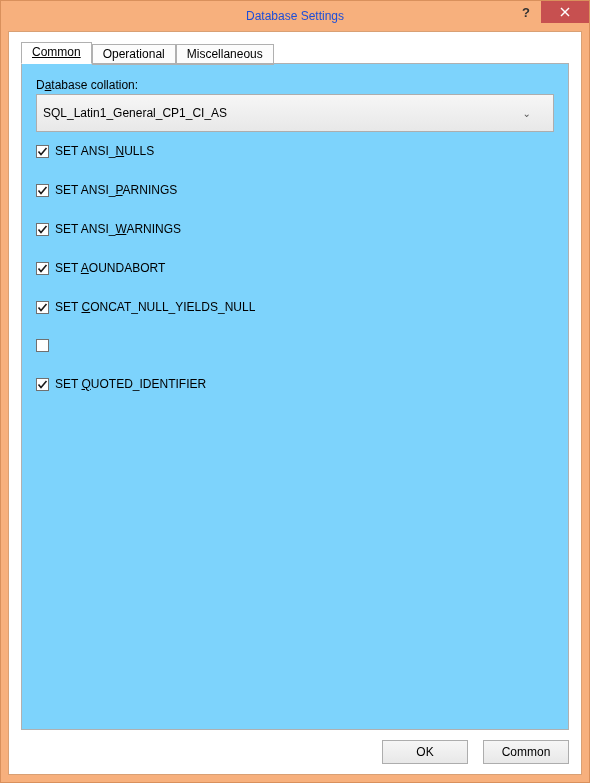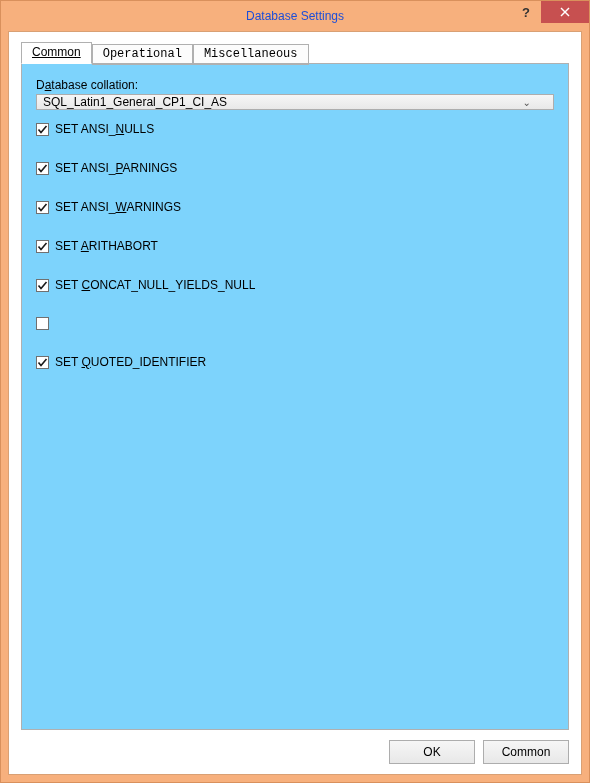--- a/index.html
+++ b/index.html
@@ -86,21 +86,20 @@
     font-size: 12px;
     margin-right: 0px;
     position: relative;
     cursor: pointer;
   }
   .tabstrip .tab.inactive {
     background: #fcfcfc;
     top: 1px;
     border-bottom: 1px solid #b0b0b0;
     z-index: 1;
-    font-family: Liberation Mono, monospace;
   }
   .tabstrip .tab.active {
     background: #fff;
     height: 22px;
     z-index: 3;
     border-bottom: 1px solid #fff;
     text-decoration: underline;
   }
   .tabstrip .bottom-line {
     position: absolute;
@@ -116,21 +115,21 @@
     padding: 14px 14px 10px 14px;
     background: #7dd3fc;
   }
   .field-label {
     font-size: 12px;
     margin-bottom: 2px;
   }
   .field-label .ul { text-decoration: underline; }
   .combo {
     width: 100%;
-    height: 16px;
+    height: 38px;
     border: 1px solid #adadad;
     background: linear-gradient(#f6f6f6, #e8e8e8);
     display: flex;
     align-items: center;
     padding: 0 20px 0 6px;
     font-size: 12px;
     cursor: pointer;
     position: relative;
   }
   .combo .combo-text { flex: 1; }
@@ -161,21 +160,21 @@
     justify-content: center;
     cursor: pointer;
     flex-shrink: 0;
   }
   .chk svg { width: 11px; height: 11px; display: none; }
   .chk.checked svg { display: block; }
   .check-row .lbl .ul { text-decoration: underline; }
   .button-row {
     display: flex;
     justify-content: flex-end;
-    gap: 8px;
+    gap: 15px;
     margin-top: 10px;
     text-align: center;
   }
   .btn {
     min-width: 86px;
     height: 24px;
     border: 1px solid #adadad;
     background: linear-gradient(#f6f6f6, #e8e8e8);
     font-size: 12px;
     display: flex;
@@ -243,21 +242,21 @@
               </svg>
             </div>
             <div class="lbl"><span>SET ANSI_</span><span class="ul">W</span><span>ARNINGS</span></div>
           </div>
           <div class="check-row">
             <div class="chk checked">
               <svg viewBox="0 0 11 11">
                 <polyline points="1.5,5.5 4,8.5 9.5,2" fill="none" stroke="#1a1a1a" stroke-width="1.6"></polyline>
               </svg>
             </div>
-            <div class="lbl"><span>SET </span><span class="ul">A</span><span>RITHABORT</span></div>
+            <div class="lbl"><span>SET </span><span class="ul">A</span><span>OUNDABORT</span></div>
           </div>
           <div class="check-row">
             <div class="chk checked">
               <svg viewBox="0 0 11 11">
                 <polyline points="1.5,5.5 4,8.5 9.5,2" fill="none" stroke="#1a1a1a" stroke-width="1.6"></polyline>
               </svg>
             </div>
             <div class="lbl"><span>SET </span><span class="ul">C</span><span>ONCAT_NULL_YIELDS_NULL</span></div>
           </div>
           <div class="check-row">

